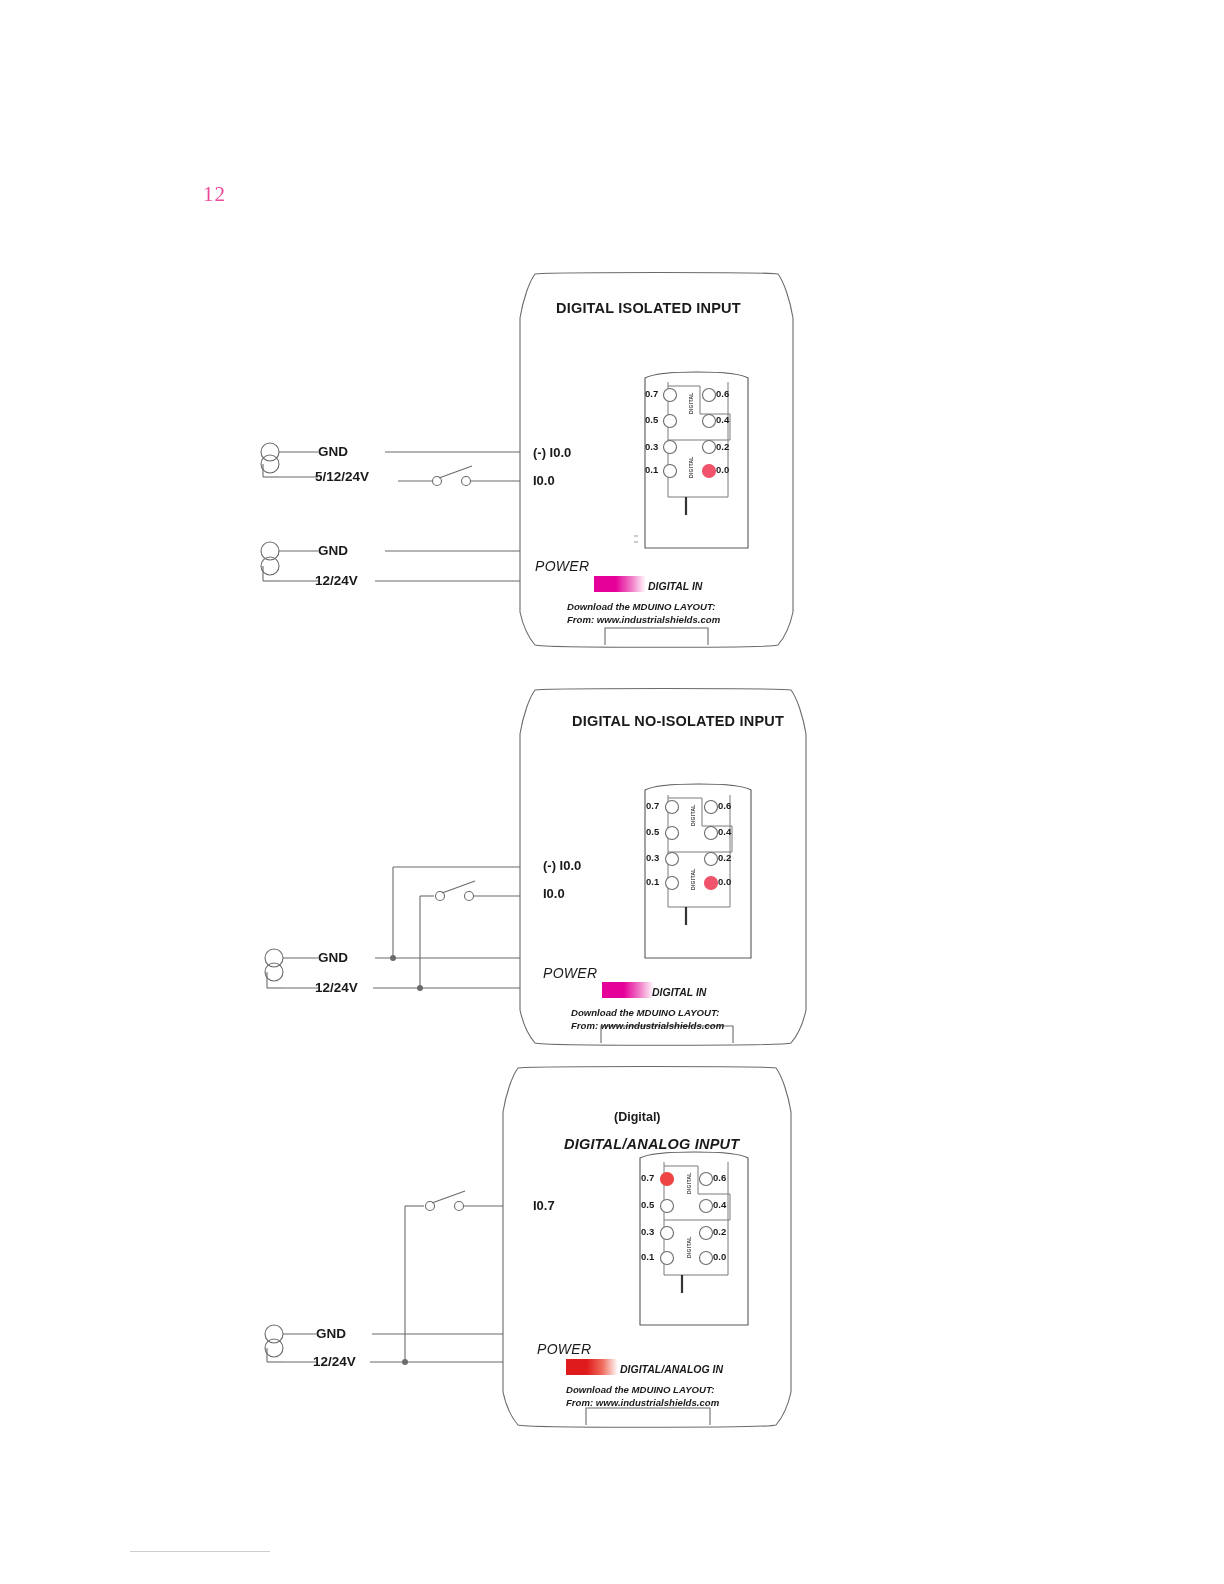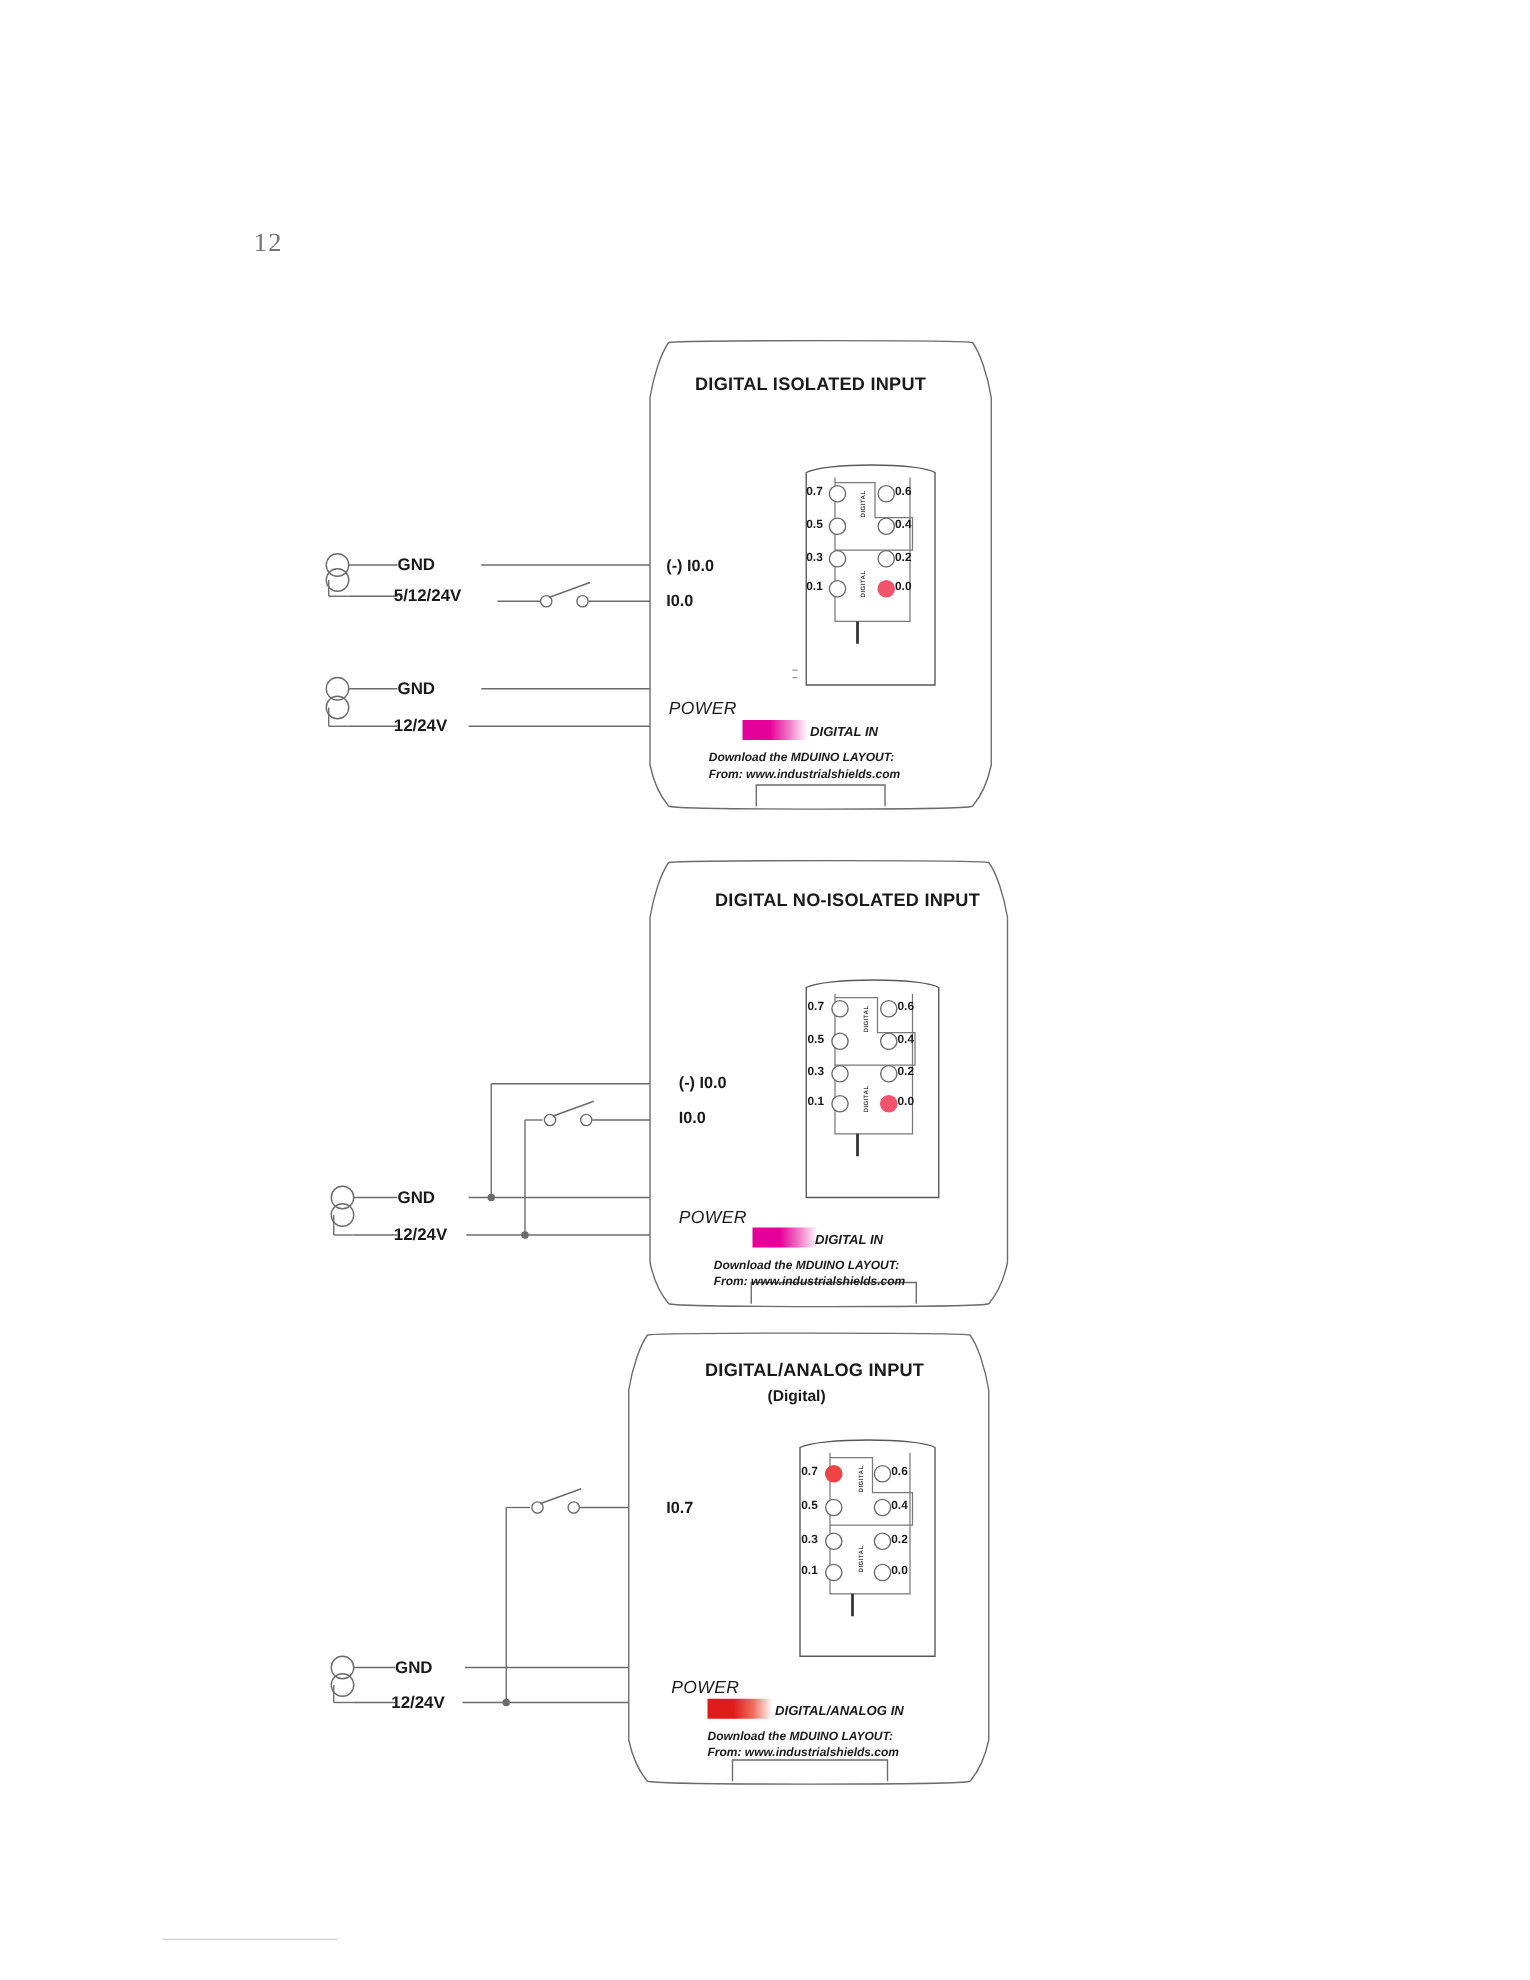--- a/index.html
+++ b/index.html
@@ -1,20 +1,20 @@
 <!DOCTYPE html>
 <html><head>
 <meta charset="utf-8">
 <style>
   html,body{margin:0;padding:0;background:#fff;}
   body{width:1224px;height:1584px;position:relative;
        font-family:"Liberation Sans",sans-serif;color:#1a1a1a;}
   .page{position:absolute;inset:0;}
   .page-number{position:absolute;left:203px;top:182px;font-family:"Liberation Serif",serif;
-       font-size:21px;color:#737373;letter-spacing:1px;}
+       font-size:21px;color:#ec4899;letter-spacing:1px;}
   .footer-rule{position:absolute;left:130px;top:1551px;width:140px;height:1px;background:#cfcfcf;}
 
   .module{position:absolute;}
   .module svg{position:absolute;left:0;top:0;overflow:visible;}
 
   .lbl{position:absolute;white-space:nowrap;}
   .title{font-size:14.5px;font-weight:bold;letter-spacing:.2px;}
   .subtitle{font-size:12.5px;font-weight:bold;}
   .term{font-size:13px;font-weight:bold;}
   .power{font-size:14px;font-weight:normal;font-style:italic;letter-spacing:.3px;}
@@ -217,21 +217,21 @@
 
       <line x1="405" y1="1362" x2="405" y2="1206" stroke="#6b6b6b" stroke-width="1.1"></line>
       <line x1="405" y1="1206" x2="424" y2="1206" stroke="#6b6b6b" stroke-width="1.1"></line>
       <circle cx="405" cy="1362" r="3" fill="#6b6b6b"></circle>
       <circle cx="430" cy="1206" r="4.5" fill="#fff" stroke="#6b6b6b" stroke-width="1.1"></circle>
       <line x1="432" y1="1203" x2="465" y2="1191" stroke="#6b6b6b" stroke-width="1.1"></line>
       <circle cx="459" cy="1206" r="4.5" fill="#fff" stroke="#6b6b6b" stroke-width="1.1"></circle>
       <line x1="464" y1="1206" x2="503" y2="1206" stroke="#6b6b6b" stroke-width="1.1"></line>
     </svg>
 
-    <div class="lbl title" style="left:564px;top:1089px;">DIGITAL/ANALOG INPUT</div>
+    <div class="lbl title" style="left:564px;top:1136px;font-style:italic;">DIGITAL/ANALOG INPUT</div>
     <div class="lbl subtitle" style="left:614px;top:1110px;">(Digital)</div>
 
     <div class="lbl term" style="left:533px;top:1198px;">I0.7</div>
 
     <div class="lbl wlbl" style="left:316px;top:1326px;">GND</div>
     <div class="lbl wlbl" style="left:313px;top:1354px;">12/24V</div>
 
     <div class="lbl power" style="left:537px;top:1341px;">POWER</div>
     <div class="swatch red" style="left:566px;top:1359px;"></div>
     <div class="lbl inlabel" style="left:620px;top:1363px;">DIGITAL/ANALOG IN</div>

